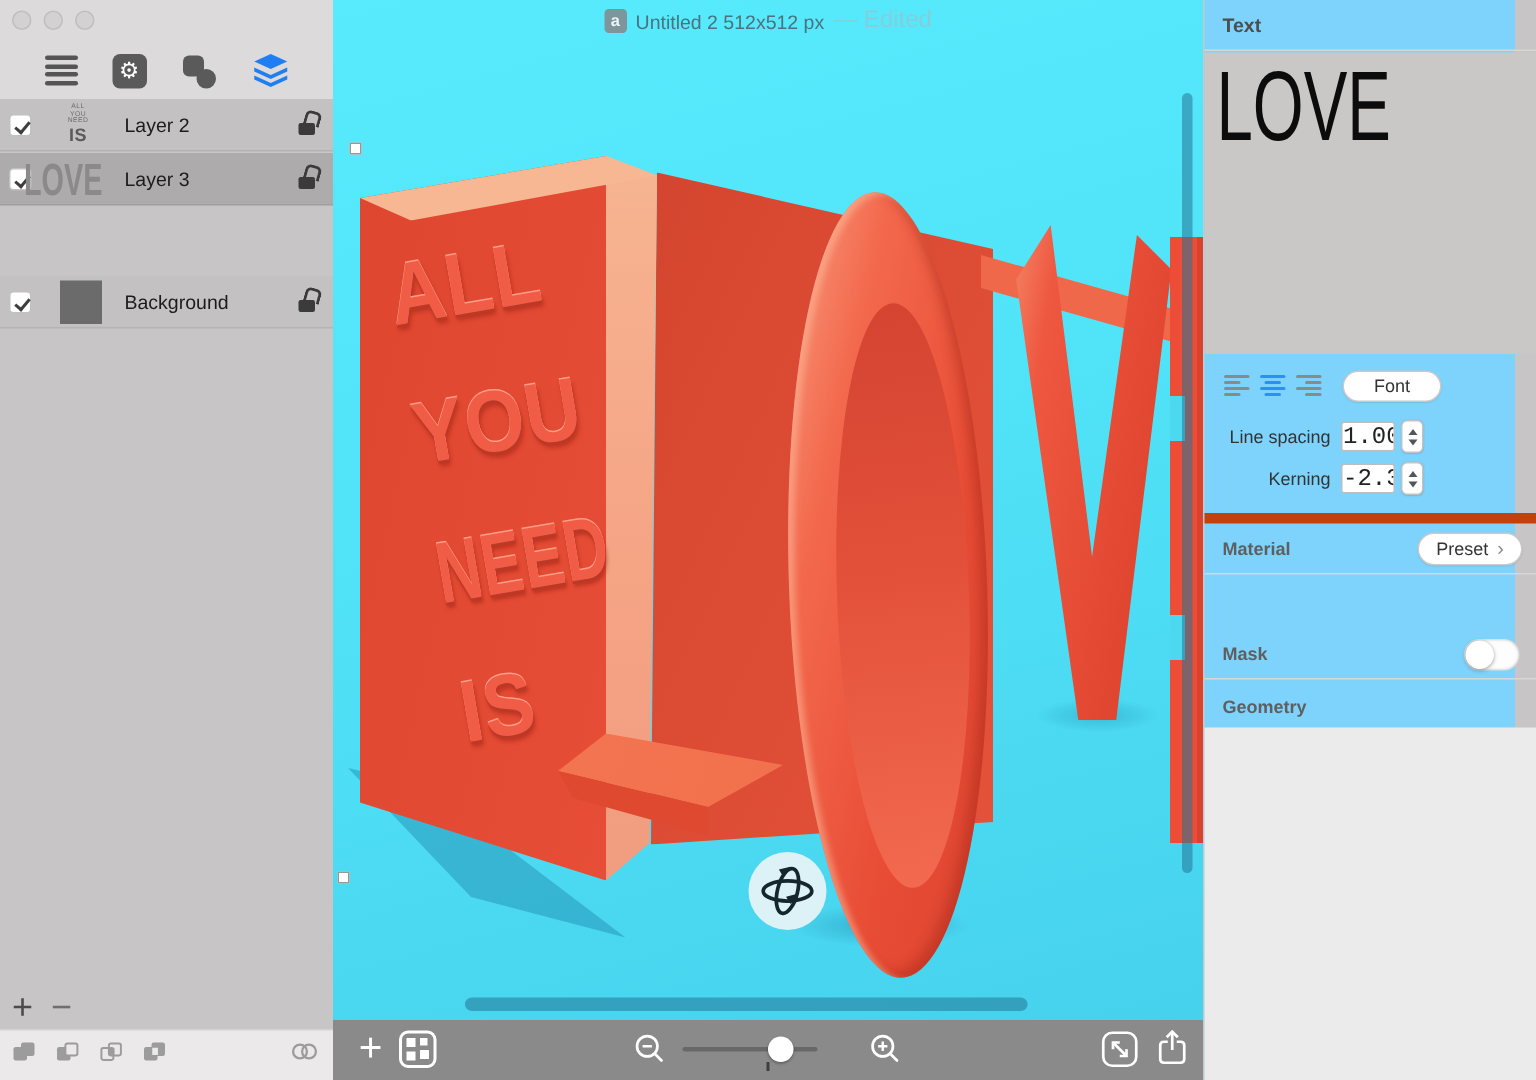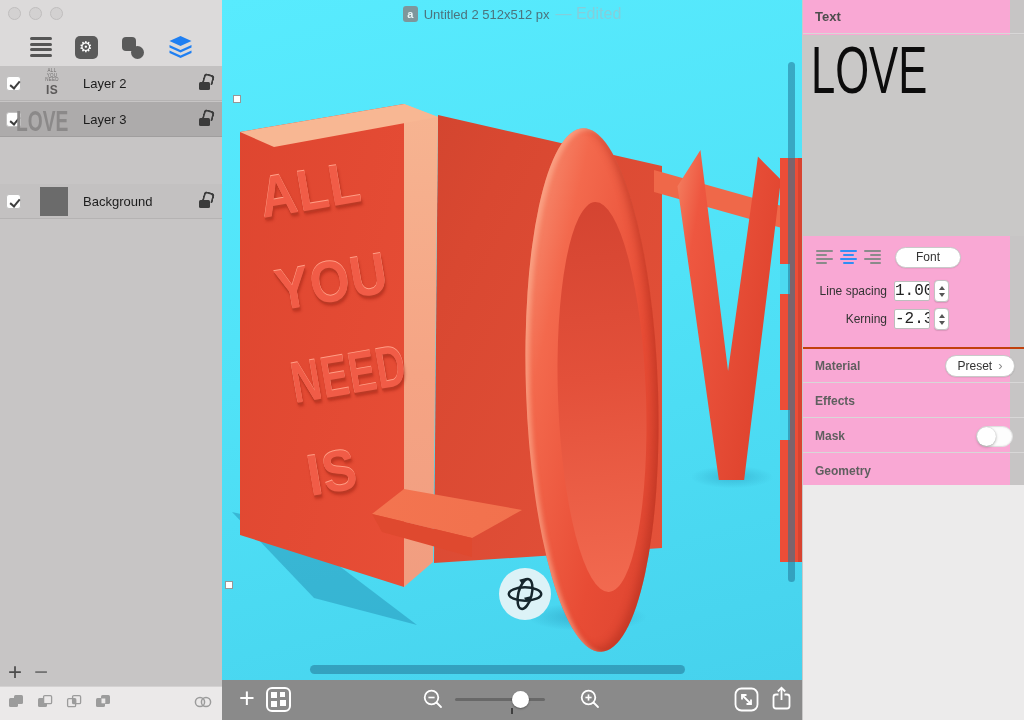--- a/index.html
+++ b/index.html
@@ -83,26 +83,26 @@
   .ct-grid .d { left:12px; top:11px; width:6px; height:6px; }
   .ct-mag { position:absolute; top:8px; }
   .ct-mag.out { left:200px; } .ct-mag.in { left:357px; }
   .ct-slider-track { position:absolute; left:233px; top:18px; width:90px; height:3px; background:#686868; border-radius:2px; }
   .ct-knob { position:absolute; left:57px; top:-7px; width:17px; height:17px; background:#fff; border-radius:50%; box-shadow:0 1px 2px rgba(0,0,0,.35); }
   .ct-tick { position:absolute; left:289px; top:28px; width:2px; height:6px; background:#3f3f3f; }
   .ct-expand { position:absolute; left:512px; top:7px; }
   .ct-share { position:absolute; left:547px; top:5px; }
 
   
-  .rpanel { position:absolute; left:802px; top:0; width:208px; height:720px; background:#f9a8d4; border-left:1px solid #c9c8c8; }
+  .rpanel { position:absolute; left:802px; top:0; width:208px; height:720px; background:#7dd3fc; border-left:1px solid #c9c8c8; }
   .rp-header { position:absolute; left:0; top:0; width:222px; height:34px; border-bottom:1px solid #d8d7d7; }
   .rp-header span { position:absolute; left:12px; top:0; line-height:34px; font-size:13px; font-weight:bold; color:#4d4d4d; }
   .rp-preview { position:absolute; left:0; top:35px; width:222px; height:201px; background:#c9c8c7; overflow:hidden; }
   .rp-preview .txt { position:absolute; left:8px; top:2px; font-size:66px; font-weight:500; color:#0c0c0c; transform:scaleX(.66); transform-origin:left top; line-height:66px; white-space:nowrap; }
-  .rp-controls { position:absolute; left:0; top:236px; width:222px; height:113px; border-bottom:2px solid #c2410c;padding-left:20px; }
+  .rp-controls { position:absolute; left:0; top:236px; width:222px; height:113px; border-bottom:7px solid #c2410c;padding-left:20px; }
   .align-row { position:absolute; left:13px; top:14px; display:flex; gap:7px; }
   .al-ic { width:17px; height:14px; display:flex; flex-direction:column; justify-content:space-between; }
   .al-ic i { display:block; height:2.4px; background:#8a8a8a; border-radius:1px; }
   .al-ic.center i { background:#2f8ef4; }
   .al-ic i.short { width:66%; }
   .al-ic.left i.short { align-self:flex-start; }
   .al-ic.center i.short { align-self:center; }
   .al-ic.right i.short { align-self:flex-end; }
   .font-btn { position:absolute; left:92px; top:11px; width:66px; height:21px; background:#fff; border:1px solid #c9c9c9; border-radius:11px; font-size:12px; color:#333; text-align:center; line-height:19px; box-shadow:0 .5px 1px rgba(0,0,0,.12); }
   .num-row-label { position:absolute; width:84px; text-align:right; font-size:12px; color:#333; }
@@ -359,23 +359,20 @@
         </span>
     </div>
 
     <div class="section" style="top:349px;">
       <span class="sec-label">Material</span>
       <button class="preset-btn">
         <span>Preset</span>
         <span class="chev">›</span>
       </button>
     </div>
-    <div class="section" style="top:384px;">
-      <span class="sec-label">Effects</span>
-    </div>
     <div class="section" style="top:419px;">
       <span class="sec-label">Mask</span>
       <span class="toggle">
           <span class="knob"></span>
         </span>
     </div>
     <div class="section" style="top:454px;">
       <span class="sec-label">Geometry</span>
     </div>
     <div class="rp-rest"></div>

